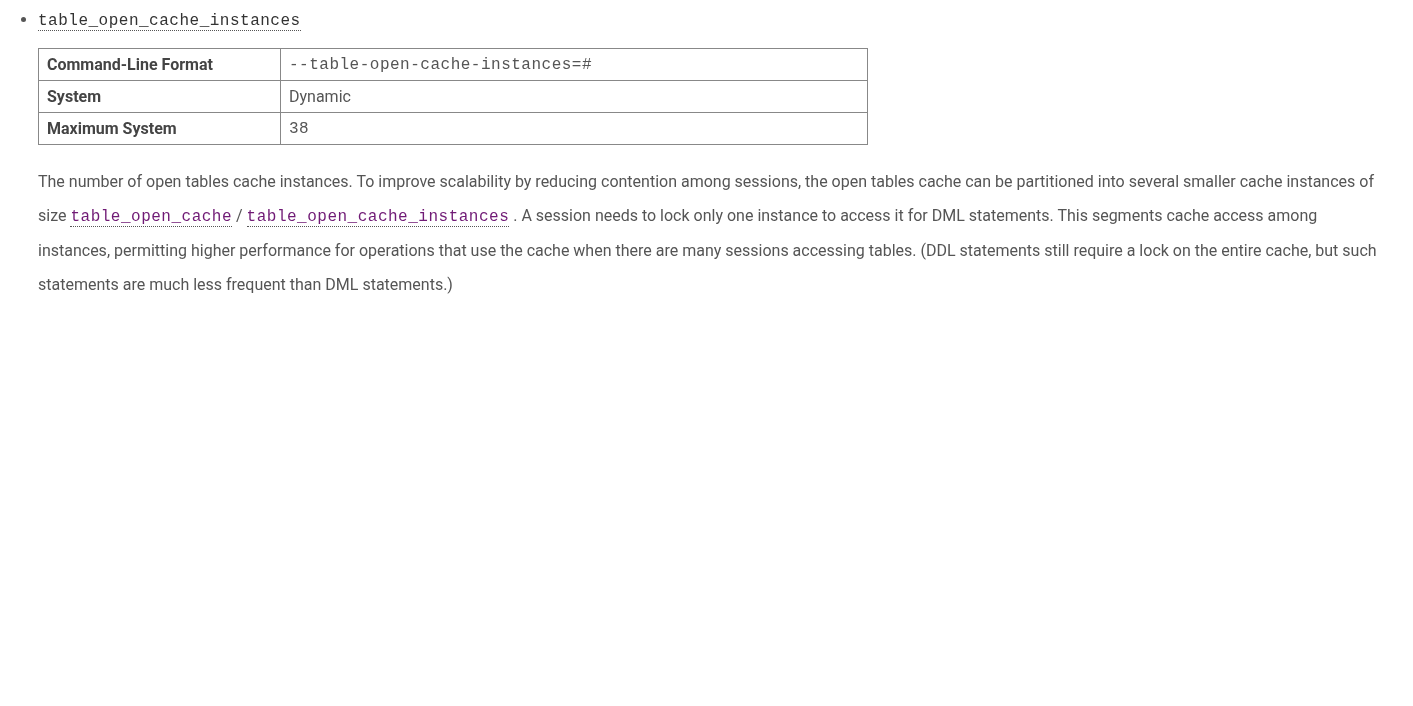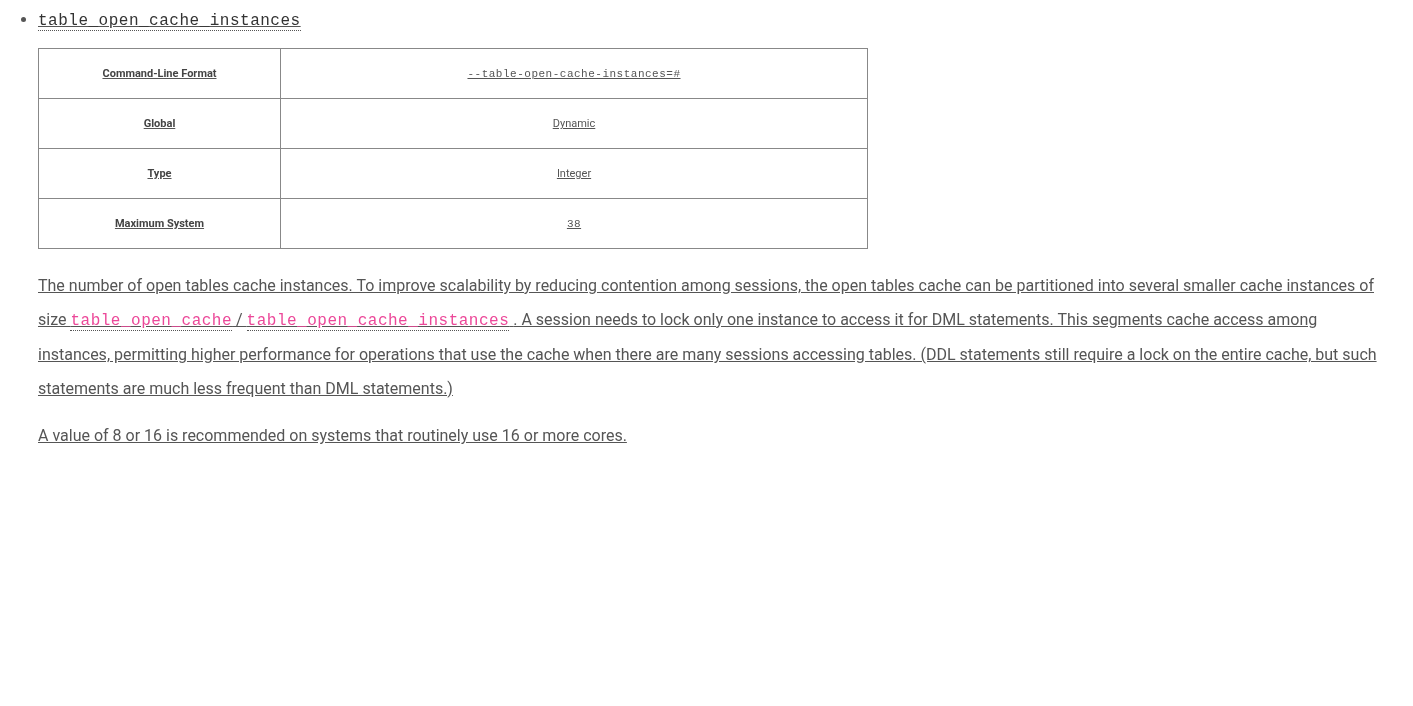--- a/index.html
+++ b/index.html
@@ -7,21 +7,20 @@
     font-size: 16px;
     color: #555;
     margin: 0;
     padding: 10px 20px;
     background: #fff;
   }
   ul.outer {
     list-style: disc;
     padding-left: 18px;
     margin: 0;
-    text-decoration: underline;
   }
   ul.outer > li {
     color: #555;
   }
   .varlink {
     font-family: "Courier New", Courier, monospace;
     color: #333;
     border-bottom: 1px dotted #555;
     cursor: pointer;
     letter-spacing: 0.5px;
@@ -29,24 +28,24 @@
   .content {
     margin-top: 18px;
   }
   table.vartable {
     border-collapse: collapse;
     width: 830px;
     margin-bottom: 20px;
   }
   table.vartable td, table.vartable th {
     border: 1px solid #888;
-    padding: 18px 8px;
-    text-align: center;
+    padding: 6px 8px;
+    text-align: left;
     vertical-align: middle;
-    font-size: 11px;
+    font-size: 16px;
     color: #555;
   }
   table.vartable th {
     font-weight: 700;
     width: 225px;
     color: #444;
   }
   .mono {
     font-family: "Courier New", Courier, monospace;
     letter-spacing: 0.5px;
@@ -58,21 +57,21 @@
     letter-spacing: 0.5px;
   }
   p.desc {
     line-height: 2.1;
     color: #555;
     margin: 14px 0;
     font-size: 16px;
   }
   .inline-varlink {
     font-family: "Courier New", Courier, monospace;
-    color: #ec4899;
+    color: #701a75;
     border-bottom: 1px dotted #555;
     cursor: pointer;
     letter-spacing: 0.5px;
   }
 </style>
 </head>
 <body>
 
 <ul class="outer">
   <li>
@@ -80,39 +79,34 @@
 
     <div class="content">
 
       <table class="vartable">
         <tbody id="vartable-body">
             <tr>
               <th>Command-Line Format</th>
               <td class="mono">--table-open-cache-instances=#</td>
             </tr>
             <tr>
-              <th>Global</th>
+              <th>System</th>
               <td>Dynamic</td>
-            </tr>
-            <tr>
-              <th>Type</th>
-              <td>Integer</td>
             </tr>
             <tr>
               <th>Maximum System</th>
               <td class="mono">38</td>
             </tr>
           </tbody>
       </table>
 
       <p class="desc">
         <span>The number of open tables cache instances. To improve scalability by reducing contention among sessions, the open tables cache can be partitioned into several smaller cache instances of size </span>
         <span class="inline-varlink">table_open_cache</span>
         <span> / </span>
         <span class="inline-varlink">table_open_cache_instances</span>
         <span> . A session needs to lock only one instance to access it for DML statements. This segments cache access among instances, permitting higher performance for operations that use the cache when there are many sessions accessing tables. (DDL statements still require a lock on the entire cache, but such statements are much less frequent than DML statements.)</span>
       </p>
 
-      <p class="desc">A value of 8 or 16 is recommended on systems that routinely use 16 or more cores.</p>
 
     </div>
   </li>
 </ul>
 
 </body></html>

